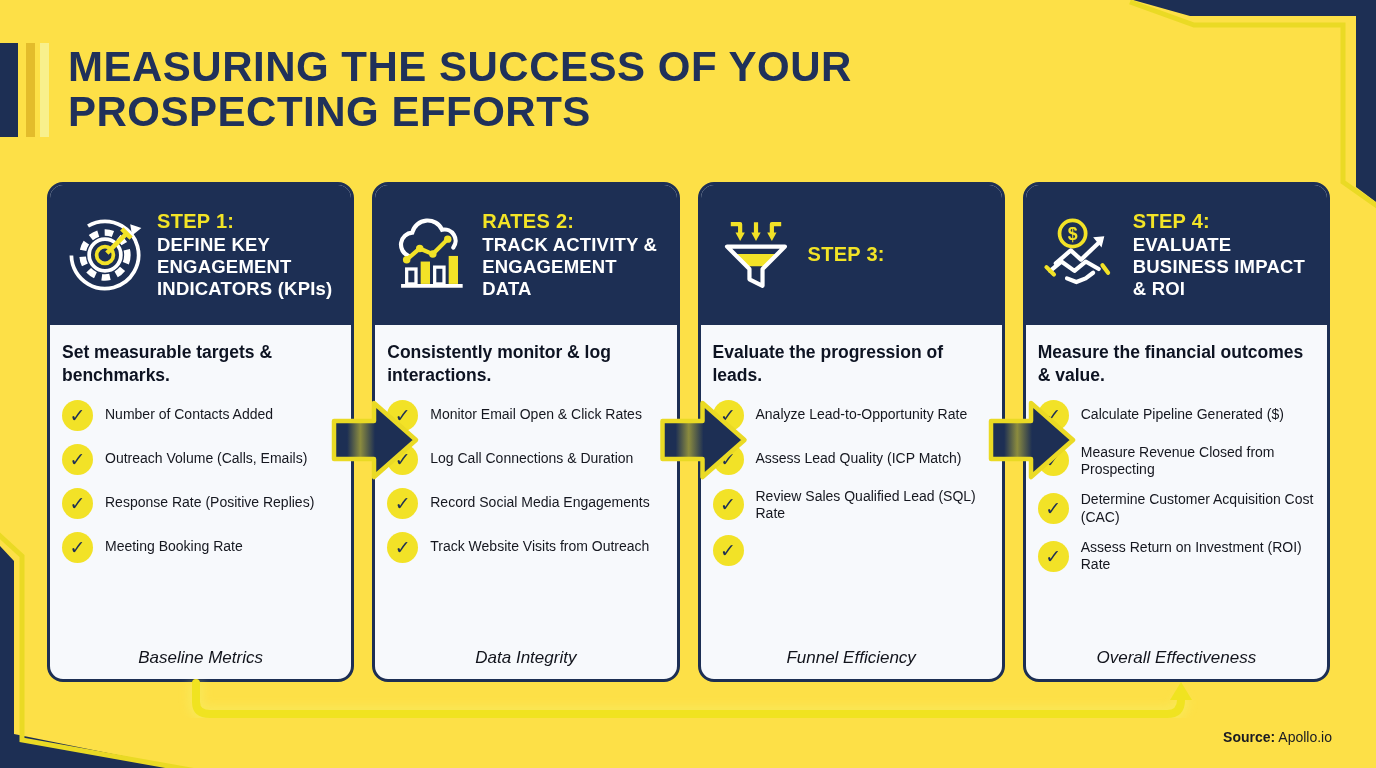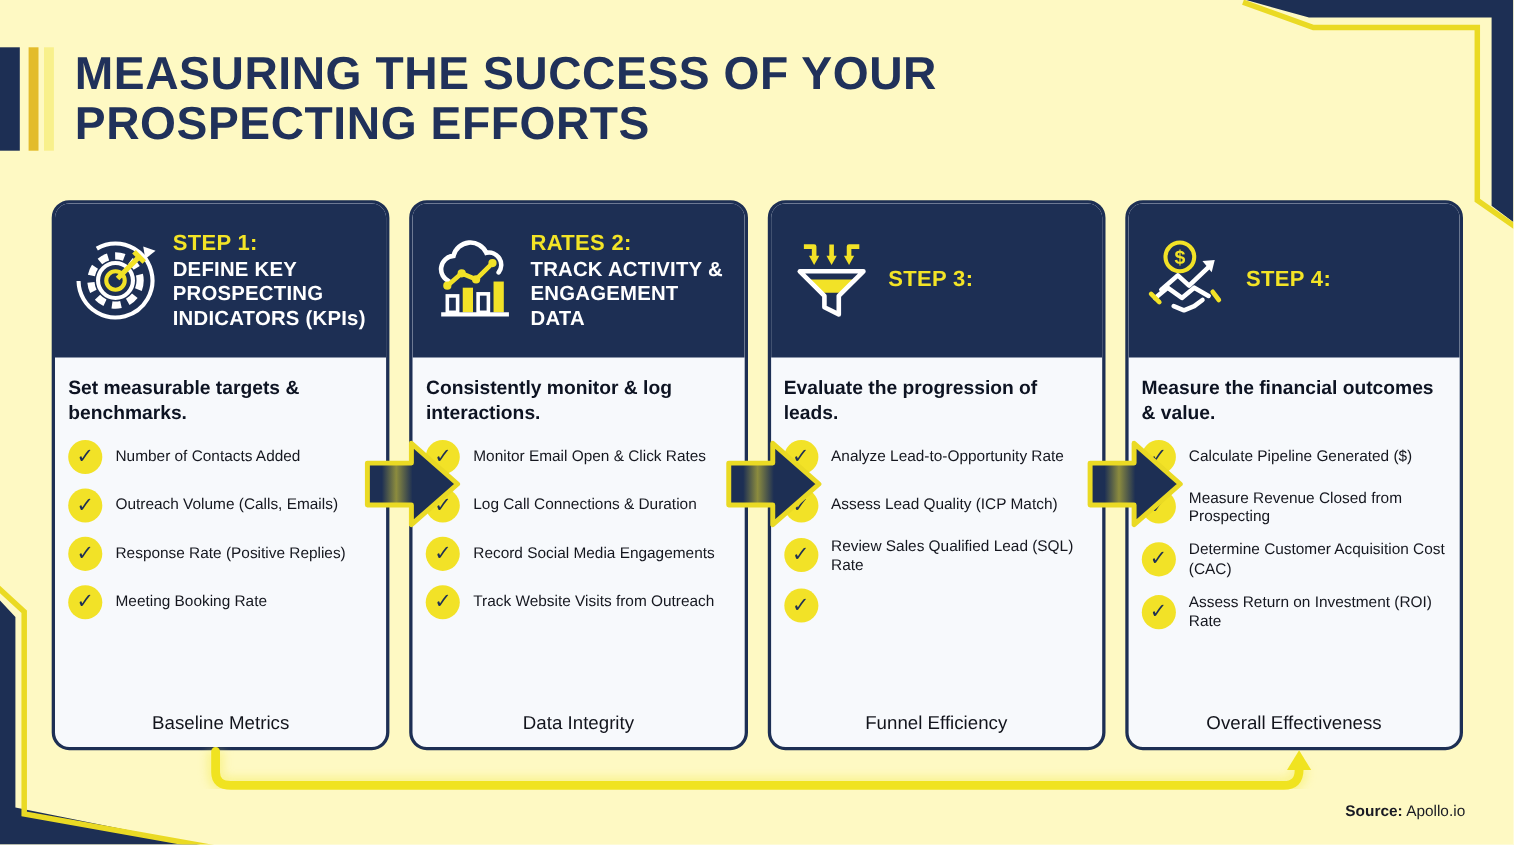--- a/index.html
+++ b/index.html
@@ -1,18 +1,18 @@
 <!DOCTYPE html>
 <html><head>
 <meta charset="utf-8">
 <style>
   html,body{margin:0;padding:0;}
   .stage{
     position:relative;width:1376px;height:768px;overflow:hidden;
-    background:#fef9c3;
+    background:#fde047;
     font-family:"Liberation Sans","DejaVu Sans",sans-serif;
   }
   
   .title-block{position:absolute;left:0;top:0;z-index:2;}
   .bar{position:absolute;top:43px;height:94px;}
   .bar-navy{left:0;width:18px;background:#1d2f54;}
   .bar-gold{left:26px;width:9px;background:#e3bc2b;}
   .bar-pale{left:40px;width:9px;background:#f8f08c;}
   .page-title{
     position:absolute;left:68px;top:45px;width:800px;
@@ -29,21 +29,21 @@
   .step-label{color:#f3e426;font-weight:bold;font-size:20px;line-height:1.18;letter-spacing:.3px;}
   .step-title{color:#ffffff;font-weight:bold;font-size:18.5px;line-height:1.2;letter-spacing:.2px;}
   .card-body{padding:16px 10px 0 12px;}
   .intro{font-weight:bold;font-size:17.5px;color:#0d1322;line-height:1.3;}
   .list{margin-top:13px;display:flex;flex-direction:column;gap:13px;}
   .row{display:flex;align-items:center;gap:12px;}
   .check{width:31px;height:31px;border-radius:50%;background:#f2e227;color:#1d2f54;
          display:flex;align-items:center;justify-content:center;
          font-size:19px;font-weight:bold;flex:0 0 31px;}
   .item-text{font-size:14px;line-height:1.24;color:#15171f;}
-  .card-footer{position:absolute;left:0;right:0;bottom:11px;text-align:center;font-size:17px;color:#12141c;}
+  .card-footer{position:absolute;left:0;right:0;bottom:11px;text-align:center;font-size:17px;color:#12141c;font-style:italic;}
   
   .decor{position:absolute;left:0;top:0;width:1376px;height:768px;z-index:5;pointer-events:none;}
   
   .source{position:absolute;right:44px;top:729px;font-size:14px;color:#191a23;z-index:2;}
   .source b{font-weight:bold;}
 </style>
 </head>
 <body>
 
 <div class="stage">
@@ -69,21 +69,21 @@
             <circle cx="45" cy="45" r="24" stroke="#ffffff" stroke-width="7" stroke-dasharray="9 7"></circle>
             <circle cx="45" cy="45" r="17" stroke="#ffffff" stroke-width="4"></circle>
             <circle cx="45" cy="45" r="9" stroke="#f2e227" stroke-width="4"></circle>
             <line x1="47" y1="43" x2="68" y2="22" stroke="#f2e227" stroke-width="5"></line>
             <polygon points="47,43 54,41 49,36" fill="#f2e227"></polygon>
             <line x1="63" y1="17" x2="73" y2="27" stroke="#f2e227" stroke-width="5"></line>
           </svg>
         </span>
         <div class="header-text">
           <div class="step-label">STEP 1:</div>
-          <div class="step-title">DEFINE KEY PROSPECTING INDICATORS (KPIs)</div>
+          <div class="step-title">DEFINE KEY ENGAGEMENT INDICATORS (KPIs)</div>
         </div>
       </div>
       <div class="card-body">
         <div class="intro">Set measurable targets &amp; benchmarks.</div>
         <div class="list">
           <div class="row">
             <span class="check">✓</span>
             <span class="item-text">Number of Contacts Added</span>
           </div>
           <div class="row">
@@ -199,20 +199,21 @@
             <polyline points="18,54 34,40 45,50 66,30" stroke="#ffffff" stroke-width="4.5" stroke-linecap="round" stroke-linejoin="round"></polyline>
             <polygon points="58,26 70,25 67,37" fill="#ffffff"></polygon>
             <polyline points="12,62 24,52 38,62 50,52 64,60" stroke="#ffffff" stroke-width="4.5" stroke-linecap="round" stroke-linejoin="round"></polyline>
             <polyline points="30,70 40,74 50,70 58,64" stroke="#ffffff" stroke-width="4.5" stroke-linecap="round" stroke-linejoin="round"></polyline>
             <line x1="8" y1="58" x2="16" y2="66" stroke="#f2e227" stroke-width="4.5" stroke-linecap="round"></line>
             <line x1="74" y1="64" x2="68" y2="56" stroke="#f2e227" stroke-width="4.5" stroke-linecap="round"></line>
           </svg>
         </span>
         <div class="header-text">
           <div class="step-label">STEP 4:</div>
+          <div class="step-title">EVALUATE BUSINESS IMPACT &amp; ROI</div>
         </div>
       </div>
       <div class="card-body">
         <div class="intro">Measure the financial outcomes &amp; value.</div>
         <div class="list">
           <div class="row">
             <span class="check">✓</span>
             <span class="item-text">Calculate Pipeline Generated ($)</span>
           </div>
           <div class="row">

